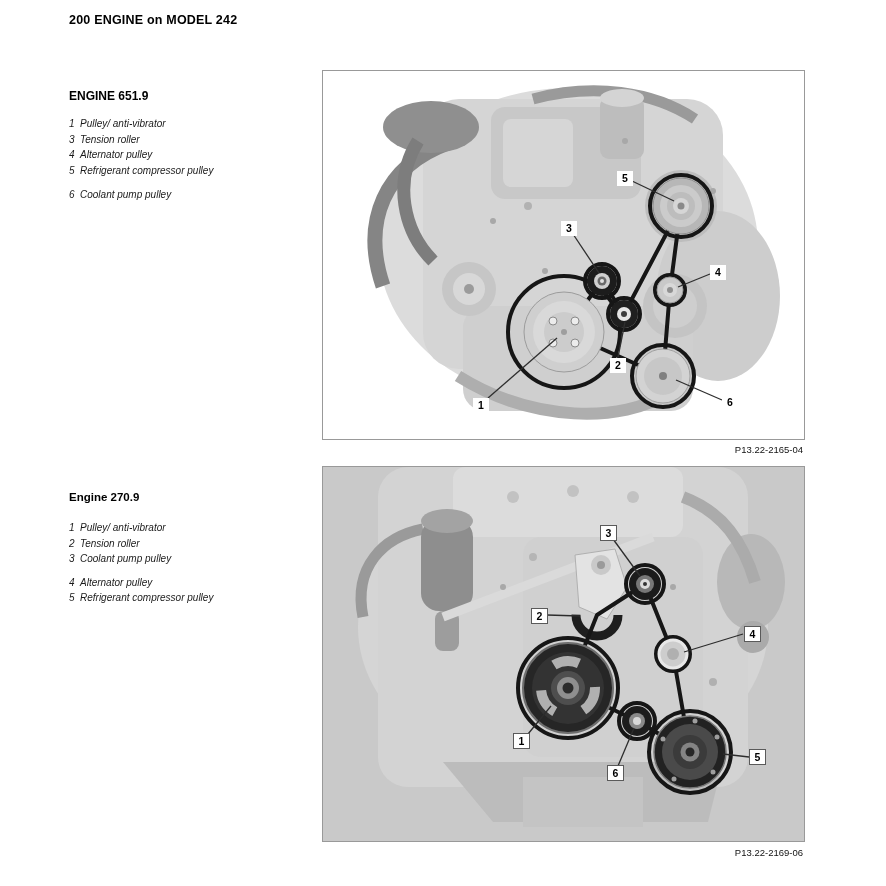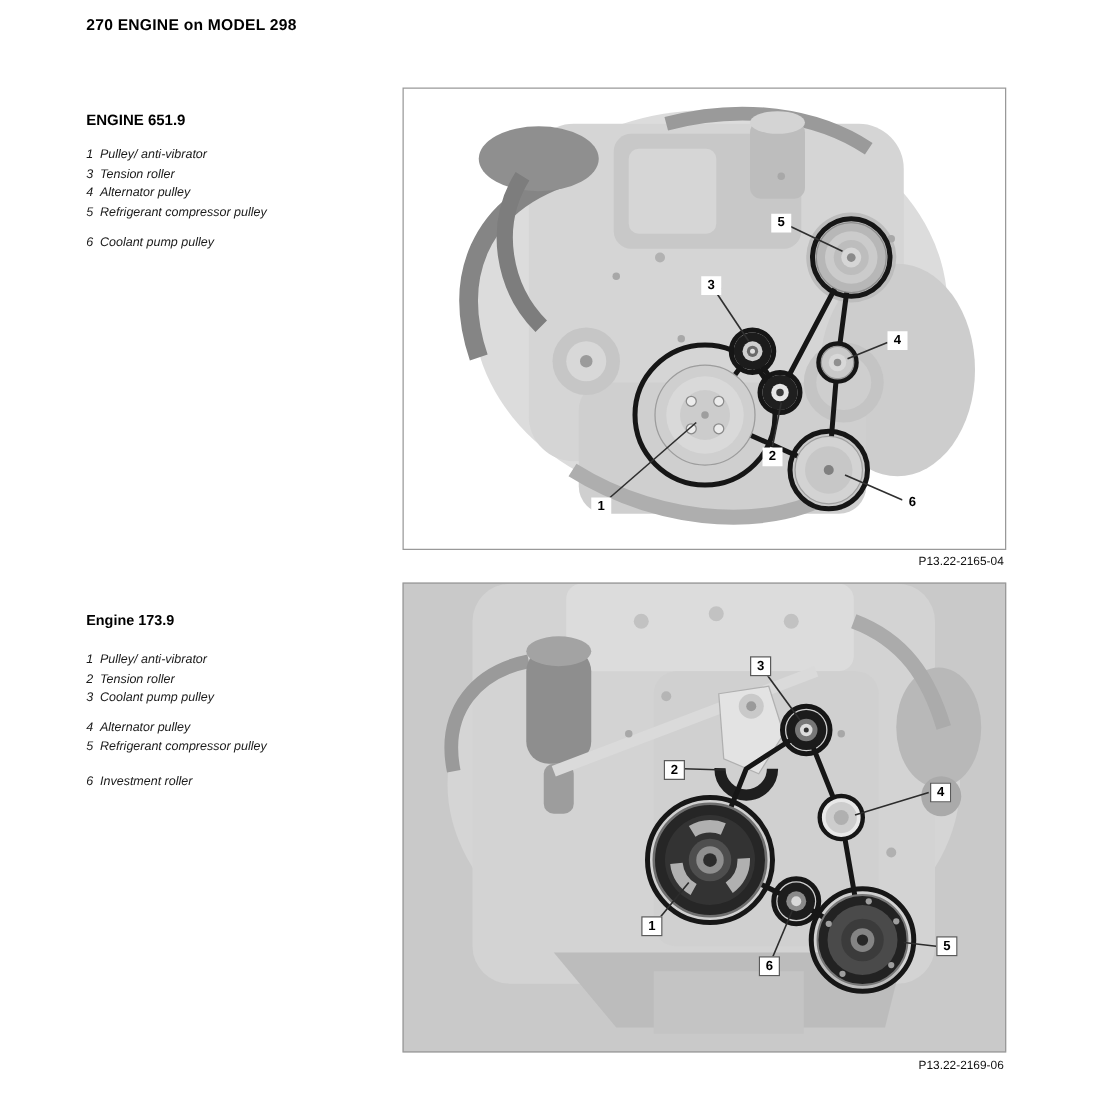--- a/index.html
+++ b/index.html
@@ -30,21 +30,21 @@
     position:absolute;width:16px;height:15px;background:#ffffff;
     display:flex;align-items:center;justify-content:center;
     font-weight:bold;font-size:10.5px;line-height:1;color:#000;
   }
   .co.bordered{border:1px solid #5a5a5a;width:15px;height:14px;}
 </style>
 </head>
 <body>
 
 <div class="abs hdr">
-  <div>270 ENGINE on MODEL 298</div>
+  <div>200 ENGINE on MODEL 242</div>
 </div>
 
 <div class="abs sec-title" style="top:89px;text-align:right;">ENGINE 651.9</div>
 <div class="abs legend" style="top:116px;">
   <div class="legend-row"><span class="ln">1</span><span>Pulley/ anti-vibrator</span></div>
   <div class="legend-row"><span class="ln">3</span><span>Tension roller</span></div>
   <div class="legend-row"><span class="ln">4</span><span>Alternator pulley</span></div>
   <div class="legend-row"><span class="ln">5</span><span>Refrigerant compressor pulley</span></div>
   <div class="legend-row mt9"><span class="ln">6</span><span>Coolant pump pulley</span></div>
 </div>
@@ -131,28 +131,27 @@
   </svg>
   <div class="co" style="left:150px;top:327px;">1</div>
   <div class="co" style="left:287px;top:287px;">2</div>
   <div class="co" style="left:238px;top:150px;">3</div>
   <div class="co" style="left:387px;top:194px;">4</div>
   <div class="co" style="left:294px;top:100px;">5</div>
   <div class="co" style="left:399px;top:324px;">6</div>
 </div>
 <div class="abs figref ref1">P13.22-2165-04</div>
 
-<div class="abs sec-title small" style="top:491px;">Engine 173.9</div>
+<div class="abs sec-title small" style="top:491px;">Engine 270.9</div>
 <div class="abs legend" style="top:520px;">
   <div class="legend-row"><span class="ln">1</span><span>Pulley/ anti-vibrator</span></div>
   <div class="legend-row"><span class="ln">2</span><span>Tension roller</span></div>
   <div class="legend-row"><span class="ln">3</span><span>Coolant pump pulley</span></div>
   <div class="legend-row mt8"><span class="ln">4</span><span>Alternator pulley</span></div>
   <div class="legend-row"><span class="ln">5</span><span>Refrigerant compressor pulley</span></div>
-  <div class="legend-row mt12"><span class="ln">6</span><span>Investment roller</span></div>
 </div>
 
 <div class="abs fig fig2">
   <svg width="481" height="374" viewBox="0 0 481 374">
     <rect width="481" height="374" fill="#c9c9c9"></rect>
 
     <g>
       <ellipse cx="240" cy="160" rx="205" ry="155" fill="#d5d5d5"></ellipse>
       <rect x="55" y="0" width="370" height="320" rx="30" fill="#d3d3d3"></rect>
       <rect x="130" y="0" width="230" height="70" rx="12" fill="#dcdcdc"></rect>

